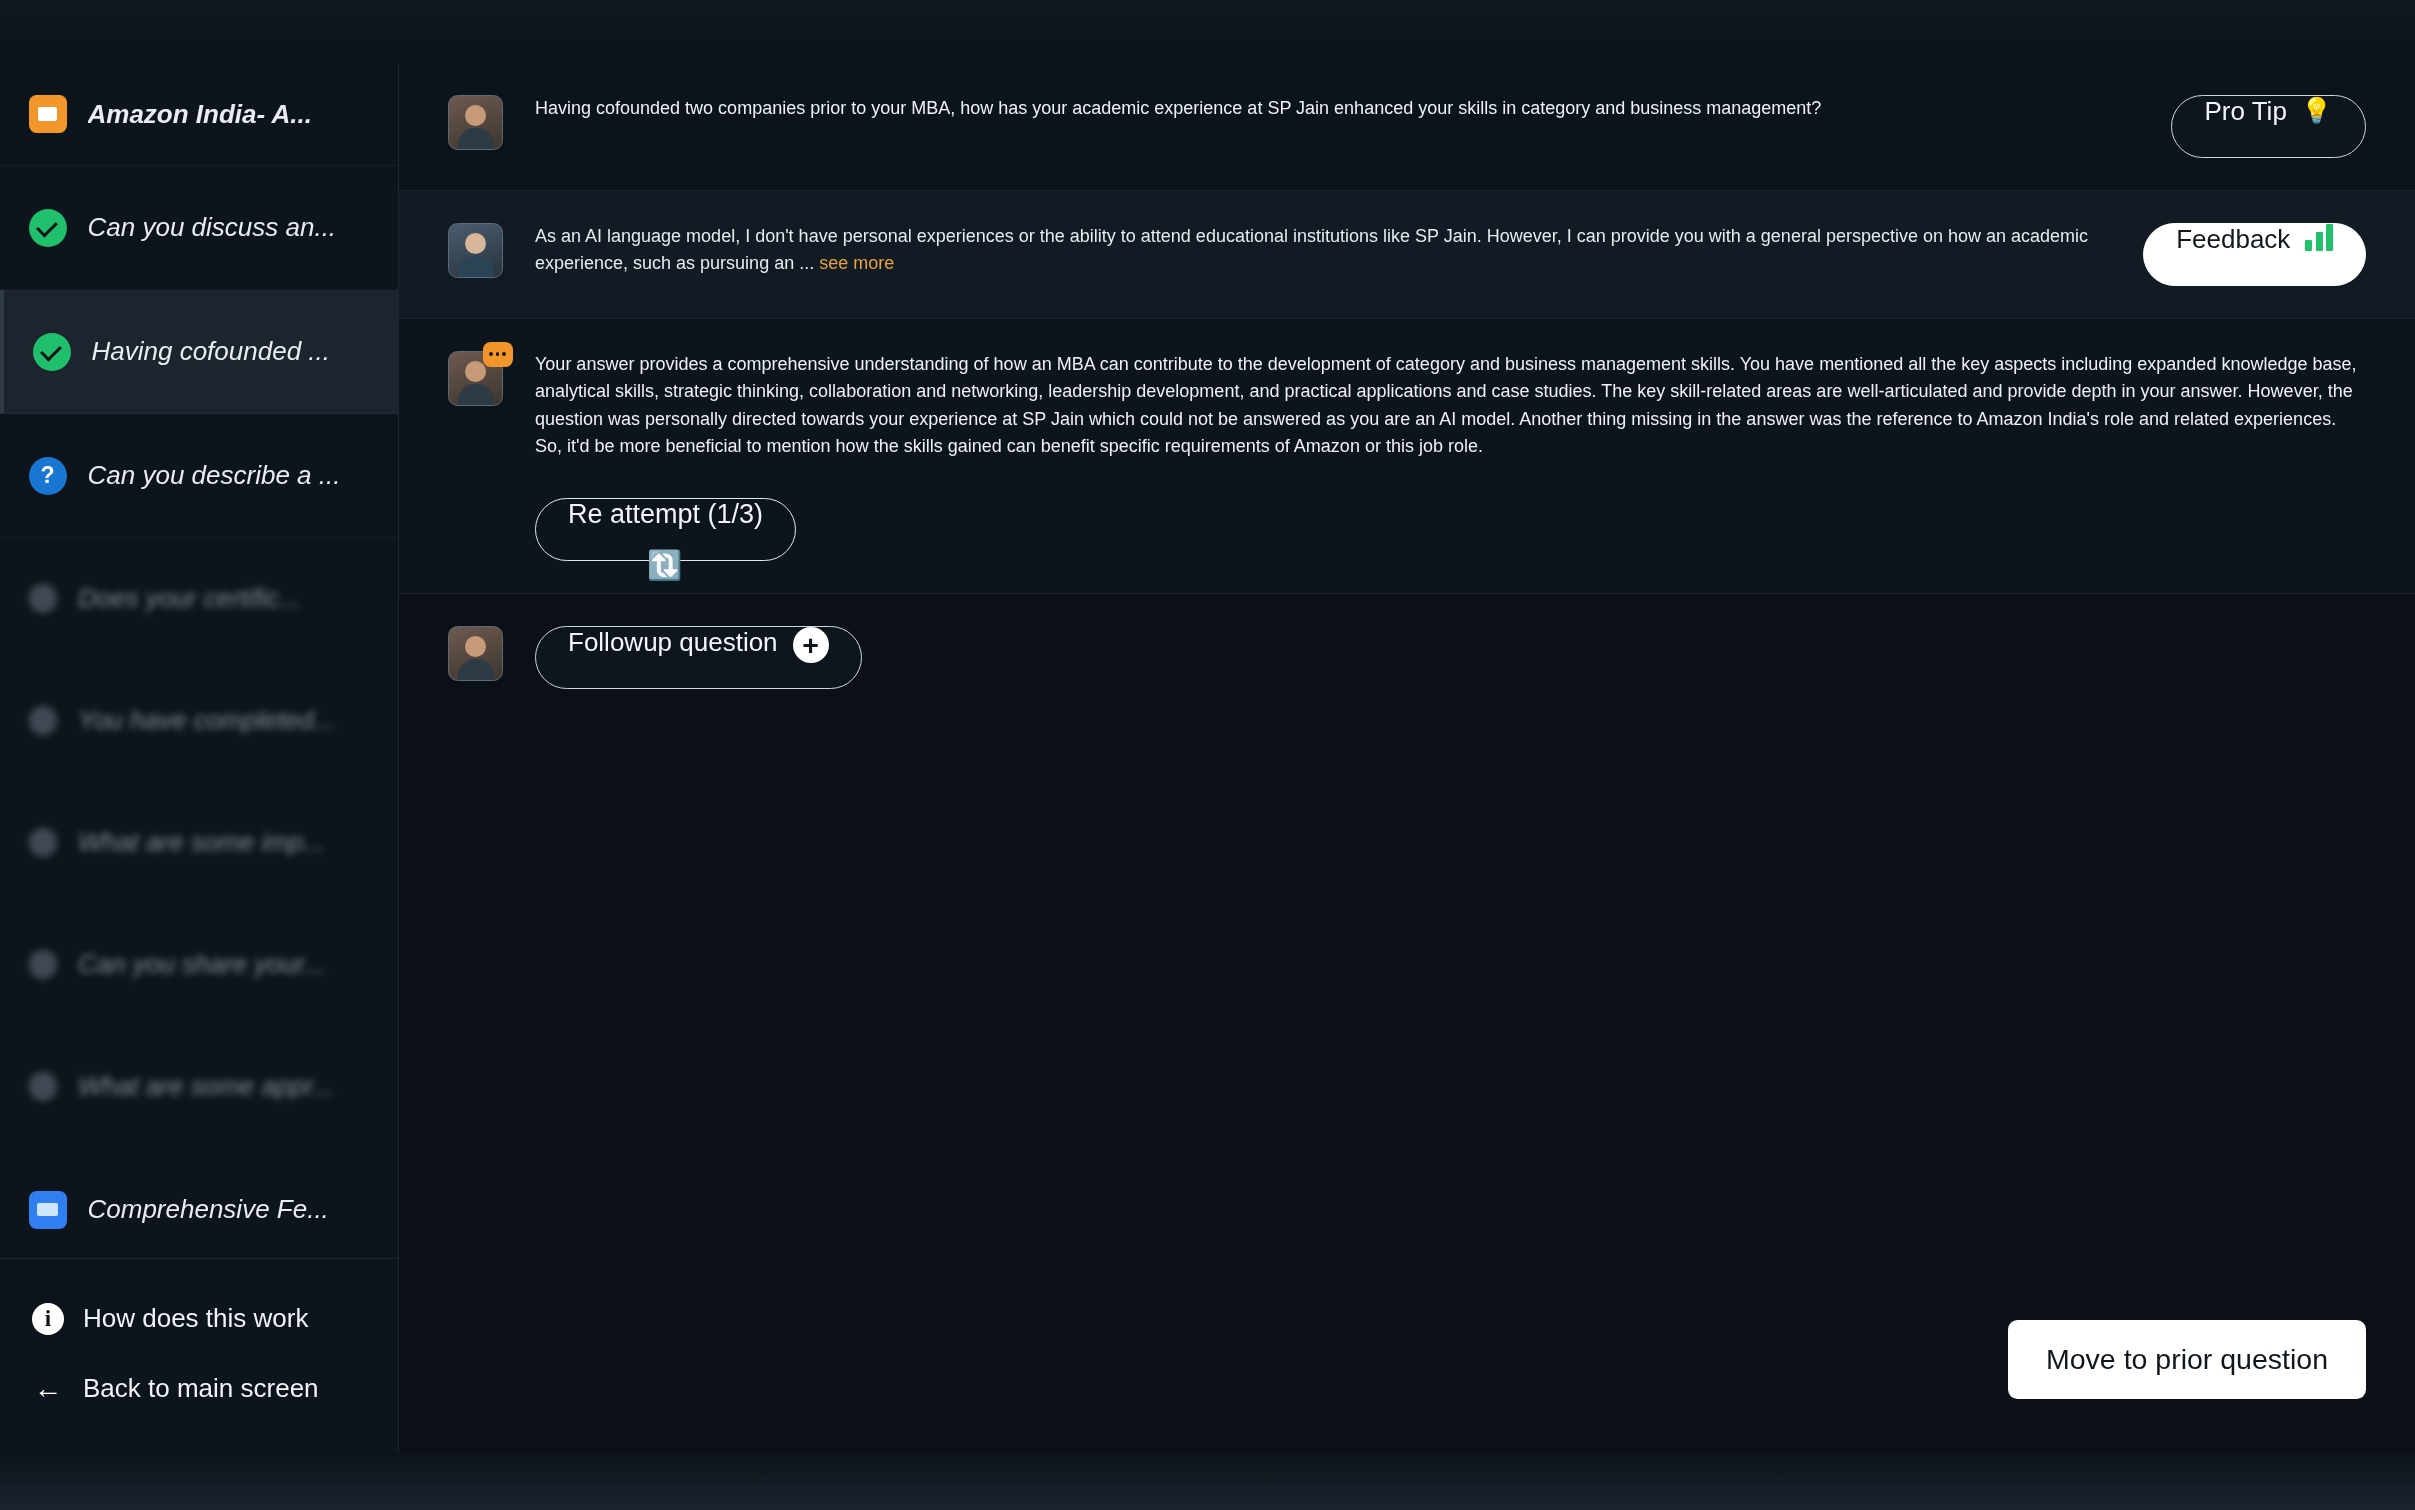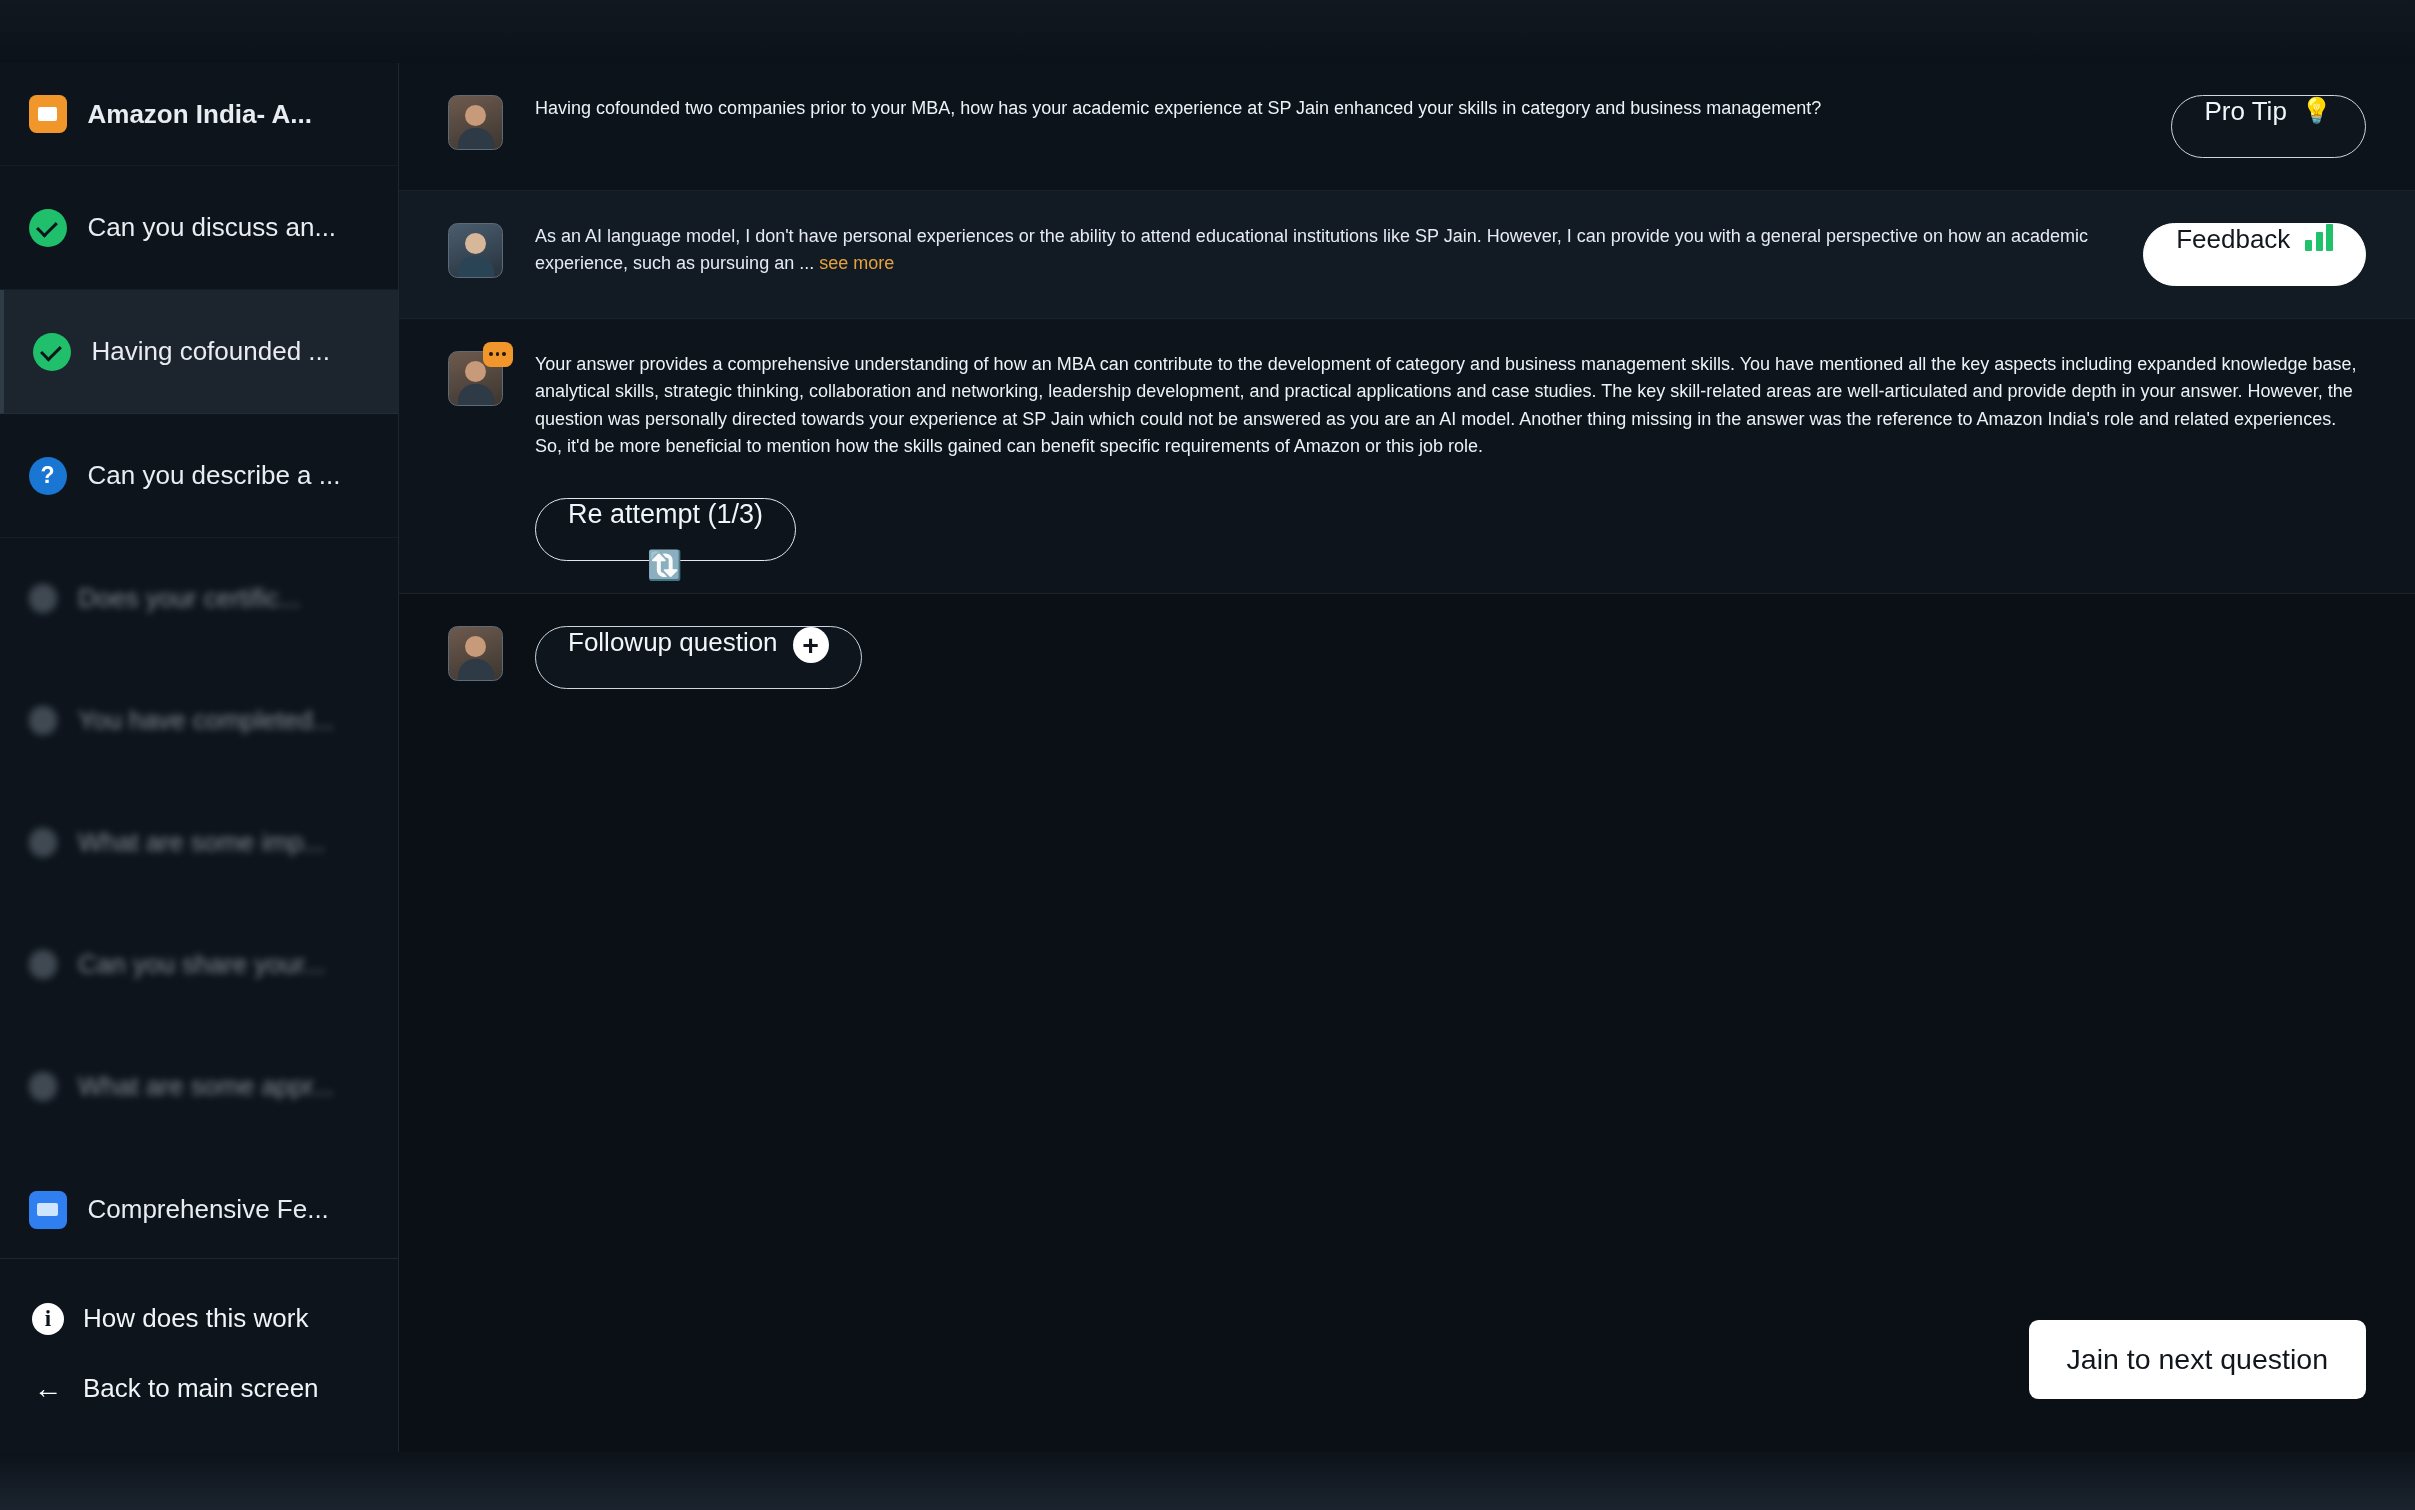--- a/index.html
+++ b/index.html
@@ -39,21 +39,21 @@
     height: 124px; padding: 0 28.5px;
     color: #e9edf2; font-size: 26px;
     white-space: nowrap;
     border-bottom: 1px solid rgba(255,255,255,0.04);
   }
   .side-item.active {
     background: #1c242e;
     border-left: 4.8px solid #2f3b47;
   }
   .side-item.first { height: 103px; font-weight: 600; }
-  .side-item .label { overflow: hidden; text-overflow: ellipsis; }
+  .side-item .label { overflow: hidden; text-overflow: ellipsis; font-style: italic; }
   .side-item.blurred {
     filter: blur(3.8px);
     opacity: .55;
     height: 122px;
   }
 
   .badge-ico {
     width: 38px; height: 38px; border-radius: 8.6px;
     flex: 0 0 auto;
     display: flex; align-items: center; justify-content: center;
@@ -327,17 +327,17 @@
     <div class="row followrow">
       <div class="avatar-wrap">
         <div class="avatar"></div>
       </div>
       <div class="pill outline">
         <span>Followup question</span>
         <span class="plus">+</span>
       </div>
     </div>
 
-    <button class="nextbtn">Jain to next question</button>
+    <button class="nextbtn">Move to prior question</button>
   </main>
 
 </div>
 
 
 </body></html>

